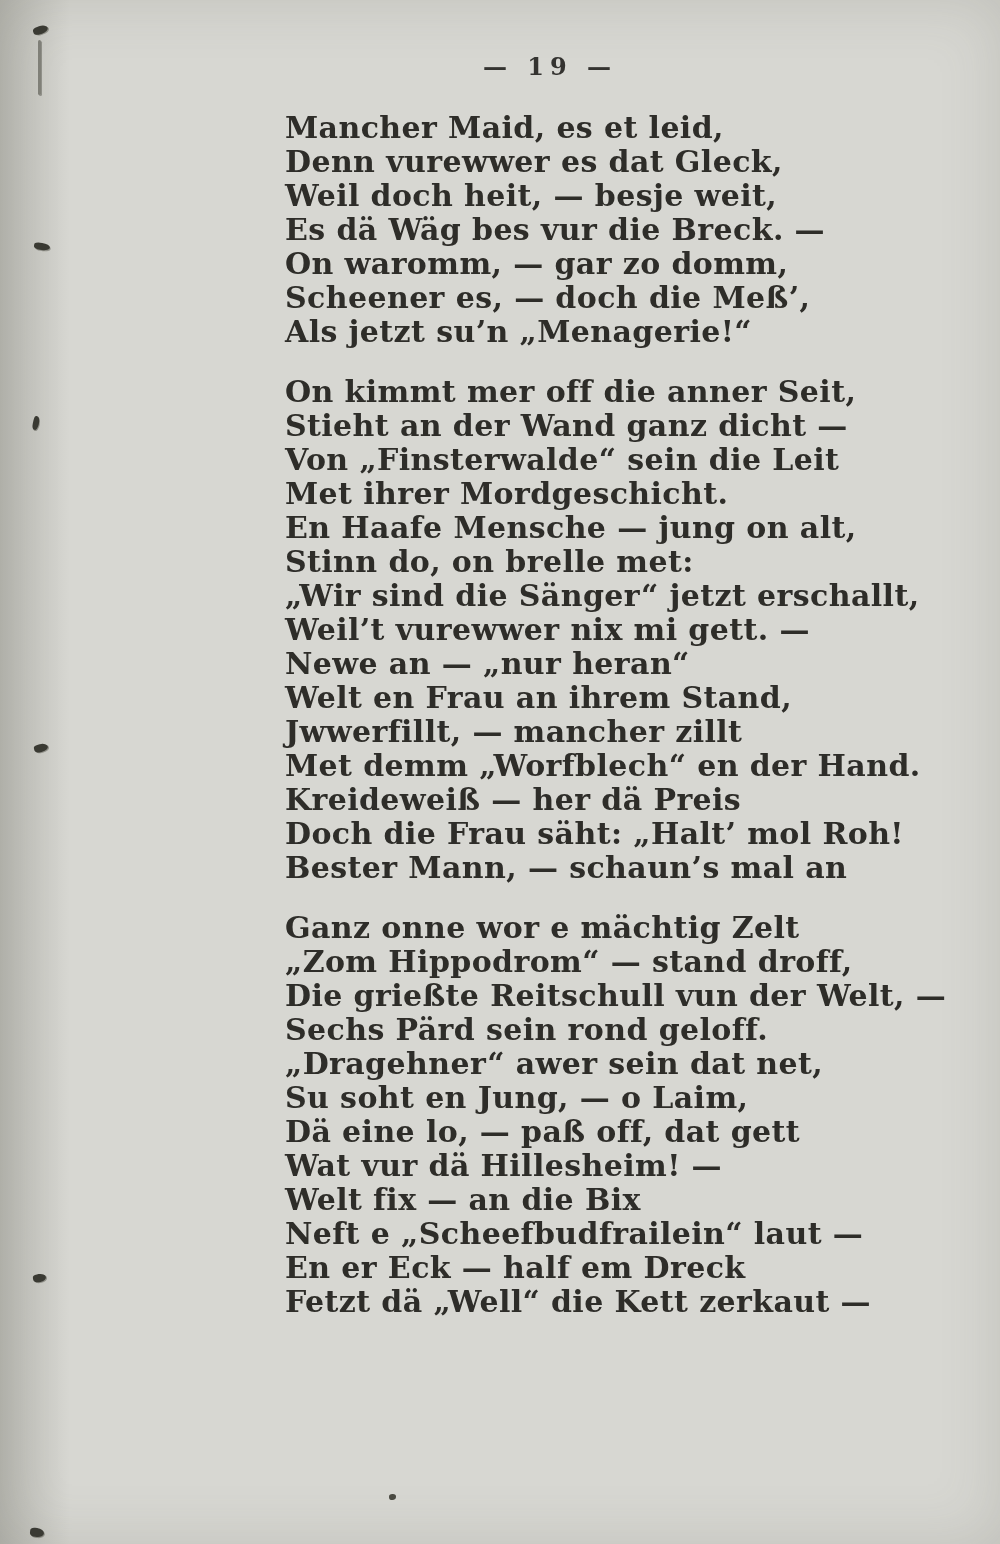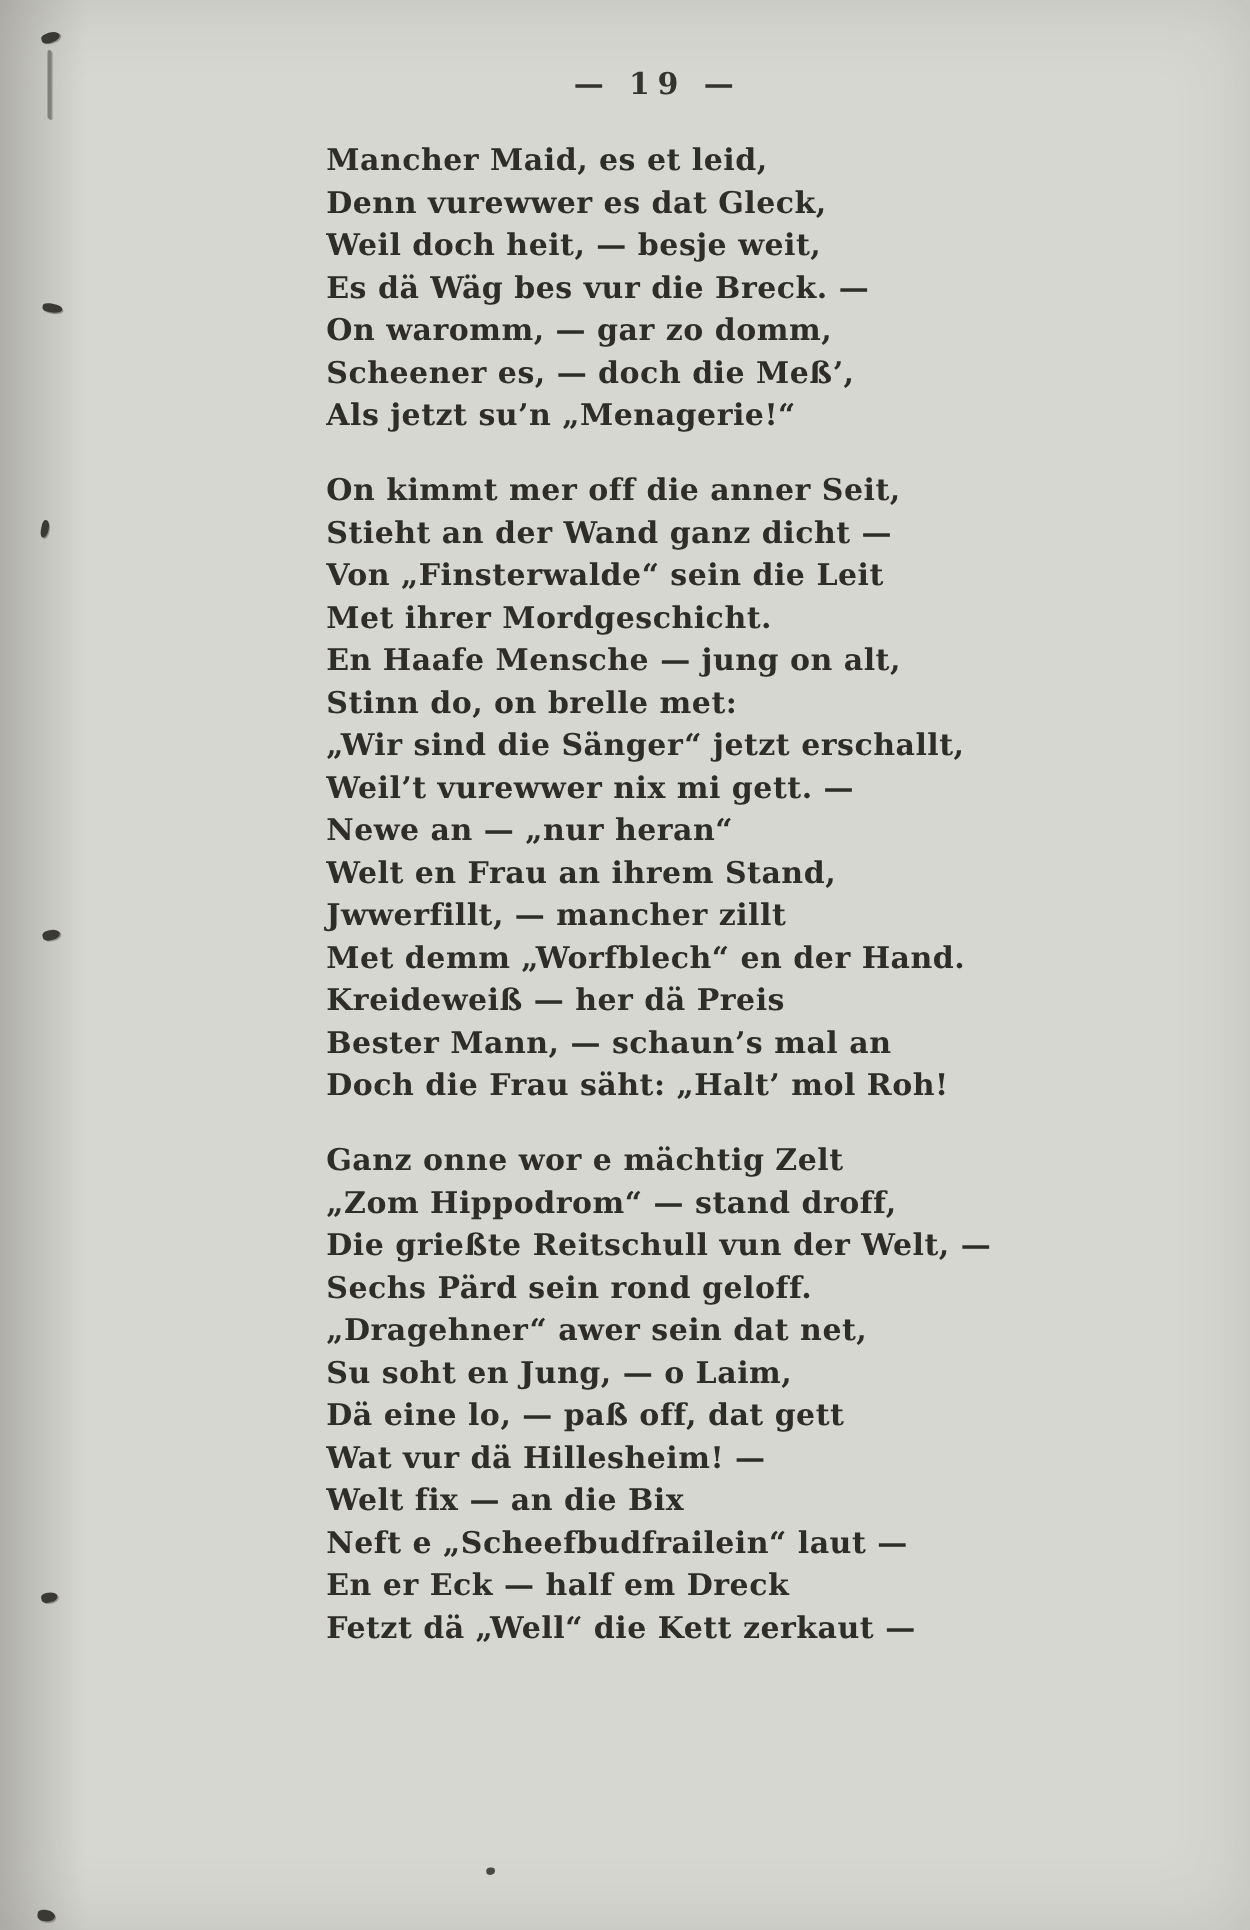--- a/index.html
+++ b/index.html
@@ -38,34 +38,34 @@
   .s6 { left: 30px; top: 1528px; width: 14px; height: 9px; transform: rotate(6deg); }
   .speck {
     position: absolute;
     left: 389px; top: 1494px;
     width: 7px; height: 6px;
     background: #4a4a42;
     border-radius: 50% 45% 55% 50%;
   }
   .content {
     position: absolute;
-    left: 261px;
+    left: 285px;
     top: 52px;
     width: 530px;
   }
   .page-number {
     text-align: center;
     font-size: 24px;
     letter-spacing: 6px;
     font-weight: bold;
     margin-bottom: 30px;
     color: #343330;
   }
   .poem {
-    font-size: 24px;
+    font-size: 30px;
     font-weight: bold;
     letter-spacing: 0.4px;
   }
   .stanza { margin-bottom: 26px; }
   .line {
     line-height: 34px;
     white-space: nowrap;
   }
 </style>
 </head>
@@ -105,22 +105,22 @@
           <div class="line">Met ihrer Mordgeschicht.</div>
           <div class="line">En Haafe Mensche — jung on alt,</div>
           <div class="line">Stinn do, on brelle met:</div>
           <div class="line">„Wir sind die Sänger“ jetzt erschallt,</div>
           <div class="line">Weil’t vurewwer nix mi gett. —</div>
           <div class="line">Newe an — „nur heran“</div>
           <div class="line">Welt en Frau an ihrem Stand,</div>
           <div class="line">Jwwerfillt, — mancher zillt</div>
           <div class="line">Met demm „Worfblech“ en der Hand.</div>
           <div class="line">Kreideweiß — her dä Preis</div>
+          <div class="line">Doch die Frau säht: „Halt’ mol Roh!</div>
           <div class="line">Bester Mann, — schaun’s mal an</div>
-          <div class="line">Doch die Frau säht: „Halt’ mol Roh!</div>
         </div>
       <div class="stanza">
           <div class="line">Ganz onne wor e mächtig Zelt</div>
           <div class="line">„Zom Hippodrom“ — stand droff,</div>
           <div class="line">Die grießte Reitschull vun der Welt, —</div>
           <div class="line">Sechs Pärd sein rond geloff.</div>
           <div class="line">„Dragehner“ awer sein dat net,</div>
           <div class="line">Su soht en Jung, — o Laim,</div>
           <div class="line">Dä eine lo, — paß off, dat gett</div>
           <div class="line">Wat vur dä Hillesheim! —</div>

